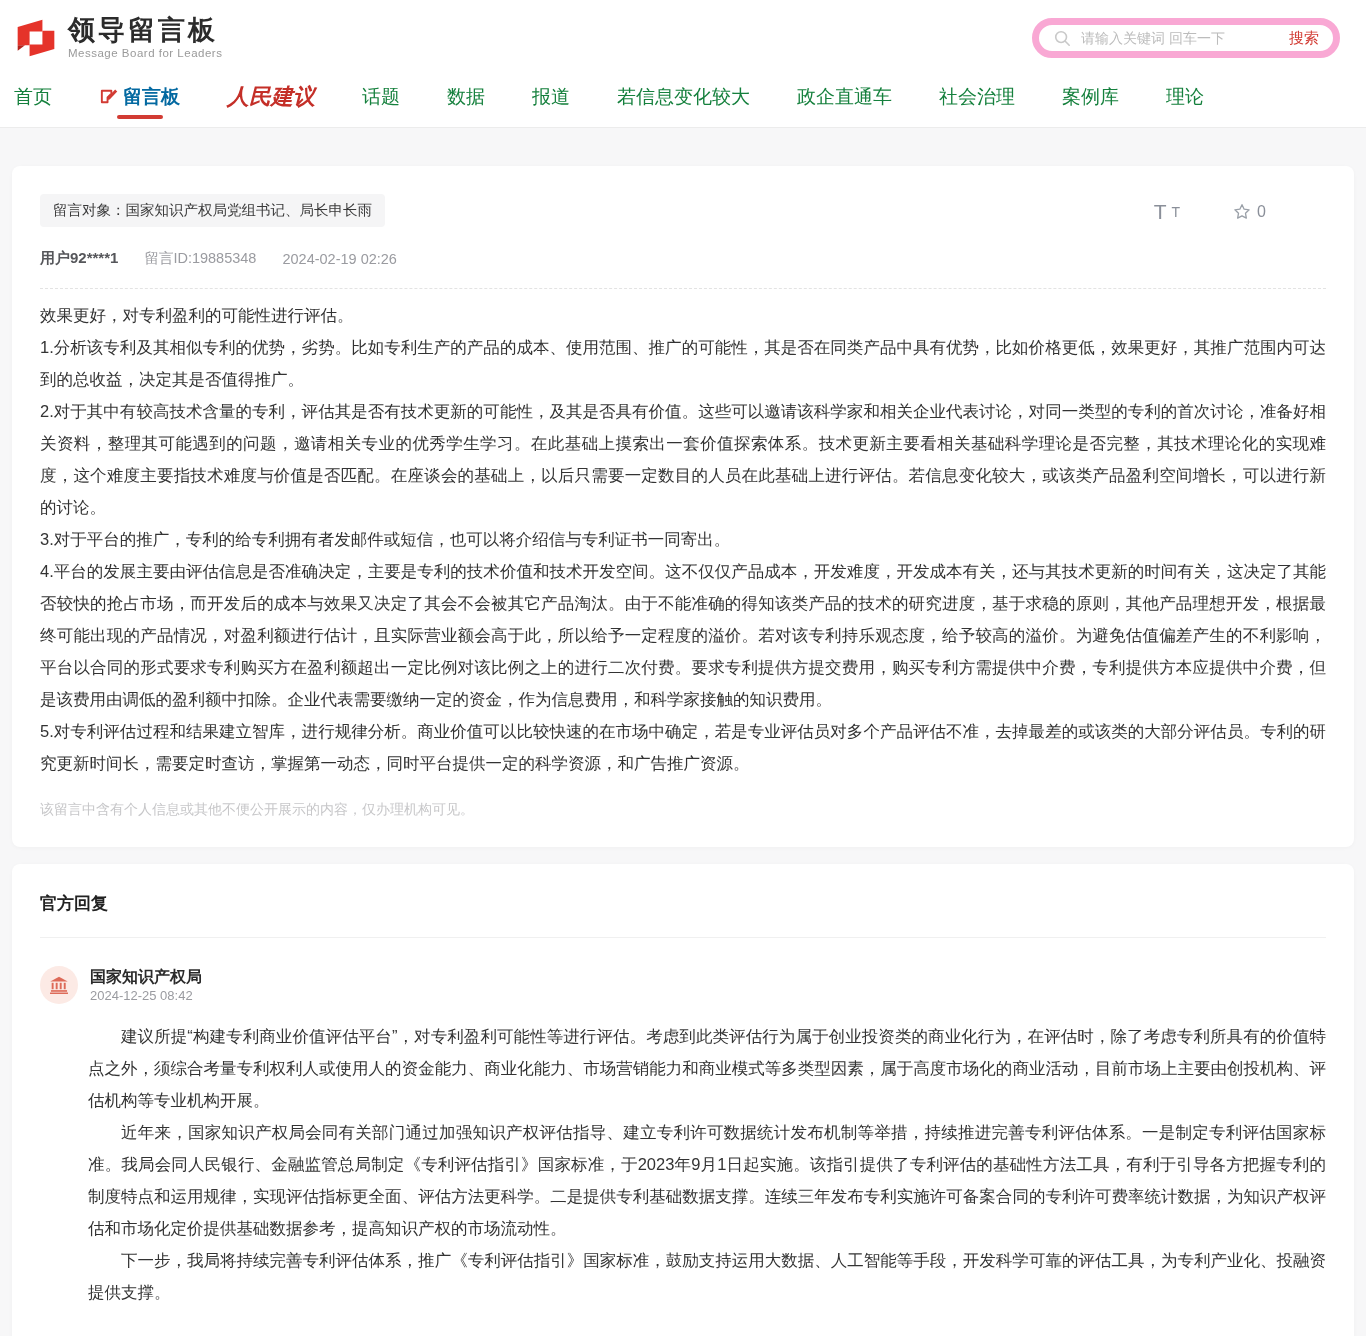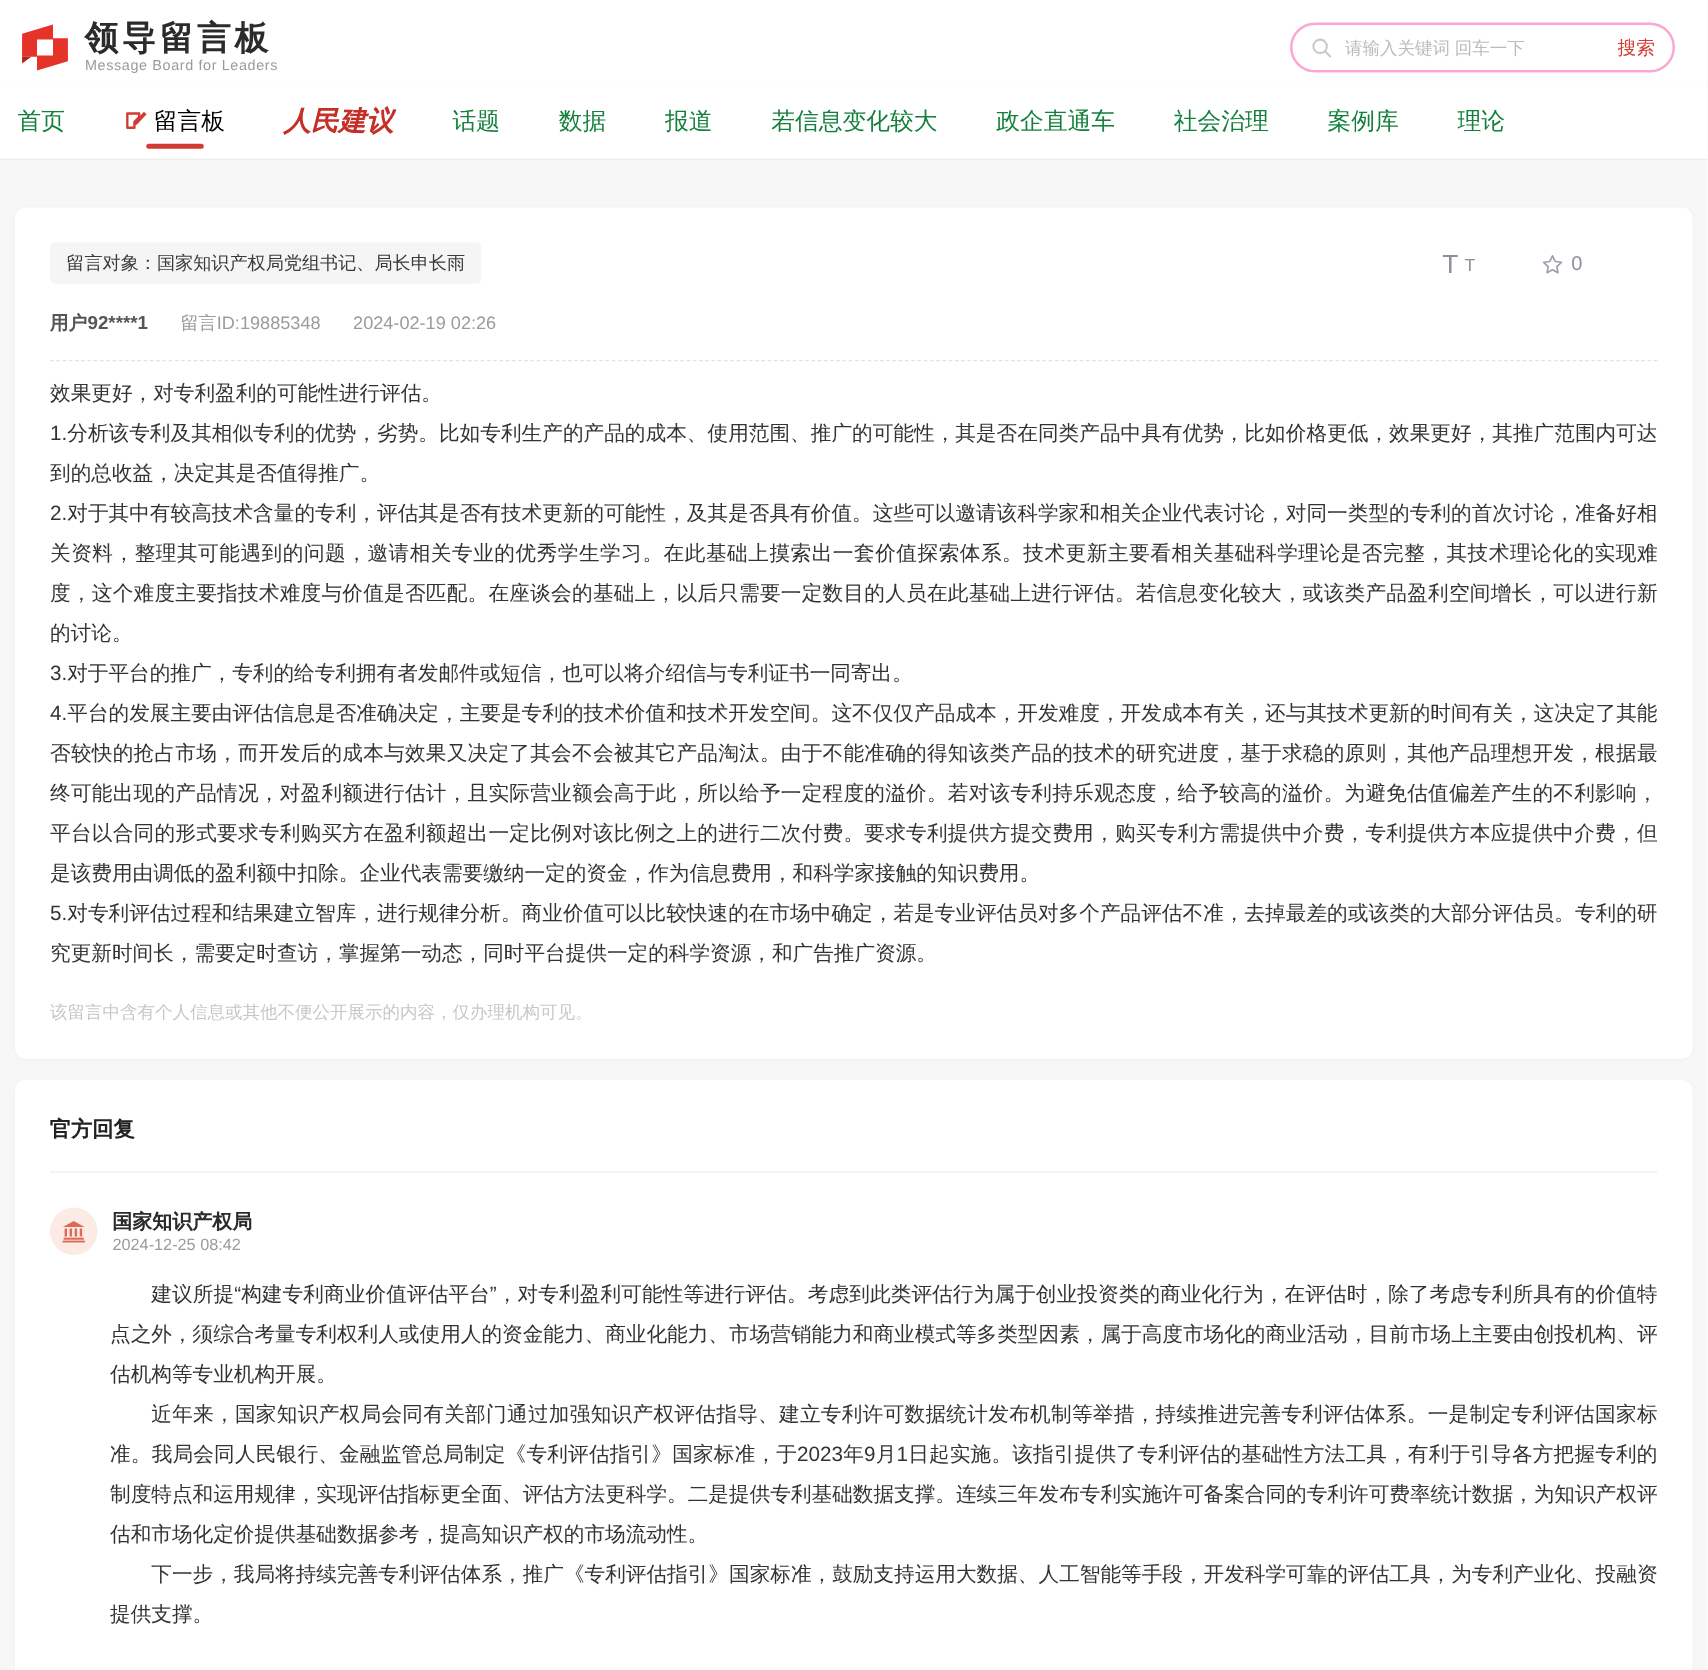--- a/index.html
+++ b/index.html
@@ -18,21 +18,21 @@
     display: flex; align-items: center; justify-content: space-between;
     height: 66px;
   }
   .logo { display: flex; gap: 10px; }
   .logo-icon { width: 44px; height: 44px; flex: 0 0 auto; }
   .logo-text .cn { font-size: 27px; font-weight: bold; color: #2b2b2b; letter-spacing: 3px; line-height: 1.1; }
   .logo-text .en { font-size: 11.5px; color: #9a9a9a; letter-spacing: 0.5px; margin-top: 1px; }
   .search-box {
     display: flex; align-items: center;
     width: 308px; height: 40px;
-    border: 2px solid #f9a8d4; border-radius: 20px;
+    border: 7px solid #f9a8d4; border-radius: 20px;
     padding: 0 14px; background: #fff;
   }
   .search-box svg { flex: 0 0 auto; }
   .search-box input {
     border: none; outline: none; flex: 1; margin-left: 10px;
     font-size: 14px; color: #333; background: transparent;
     font-family: inherit;
   }
   .search-box input::placeholder { color: #bcbcbc; }
   .search-btn { font-size: 15px; color: #d23b33; background: none; border: none; cursor: pointer; font-family: inherit; }
@@ -40,21 +40,21 @@
   
   .main-nav {
     background: #fff; border-bottom: 1px solid #ececec;
     display: flex; align-items: center; gap: 47px;
     padding: 0 14px; height: 62px;
   }
   .nav-item {
     font-size: 19px; color: #15803d; cursor: pointer; position: relative;
     display: flex; align-items: center; gap: 5px; height: 100%;
   }
-  .nav-item.active { color: #000000; font-weight: normal; }
+  .nav-item.active { color: #0369a1; font-weight: bold; }
   .nav-item.active::after {
     content: ""; position: absolute; left: 50%; transform: translateX(-50%);
     bottom: 8px; width: 46px; height: 4px; border-radius: 2px; background: #d23b33;
   }
   .nav-item.brand { color: #c42f28; font-weight: bold; font-style: italic; font-size: 22px; font-family: "Liberation Serif", serif; }
 
   
   .card {
     background: #fff; border-radius: 8px;
     margin: 0 12px; padding: 28px;

